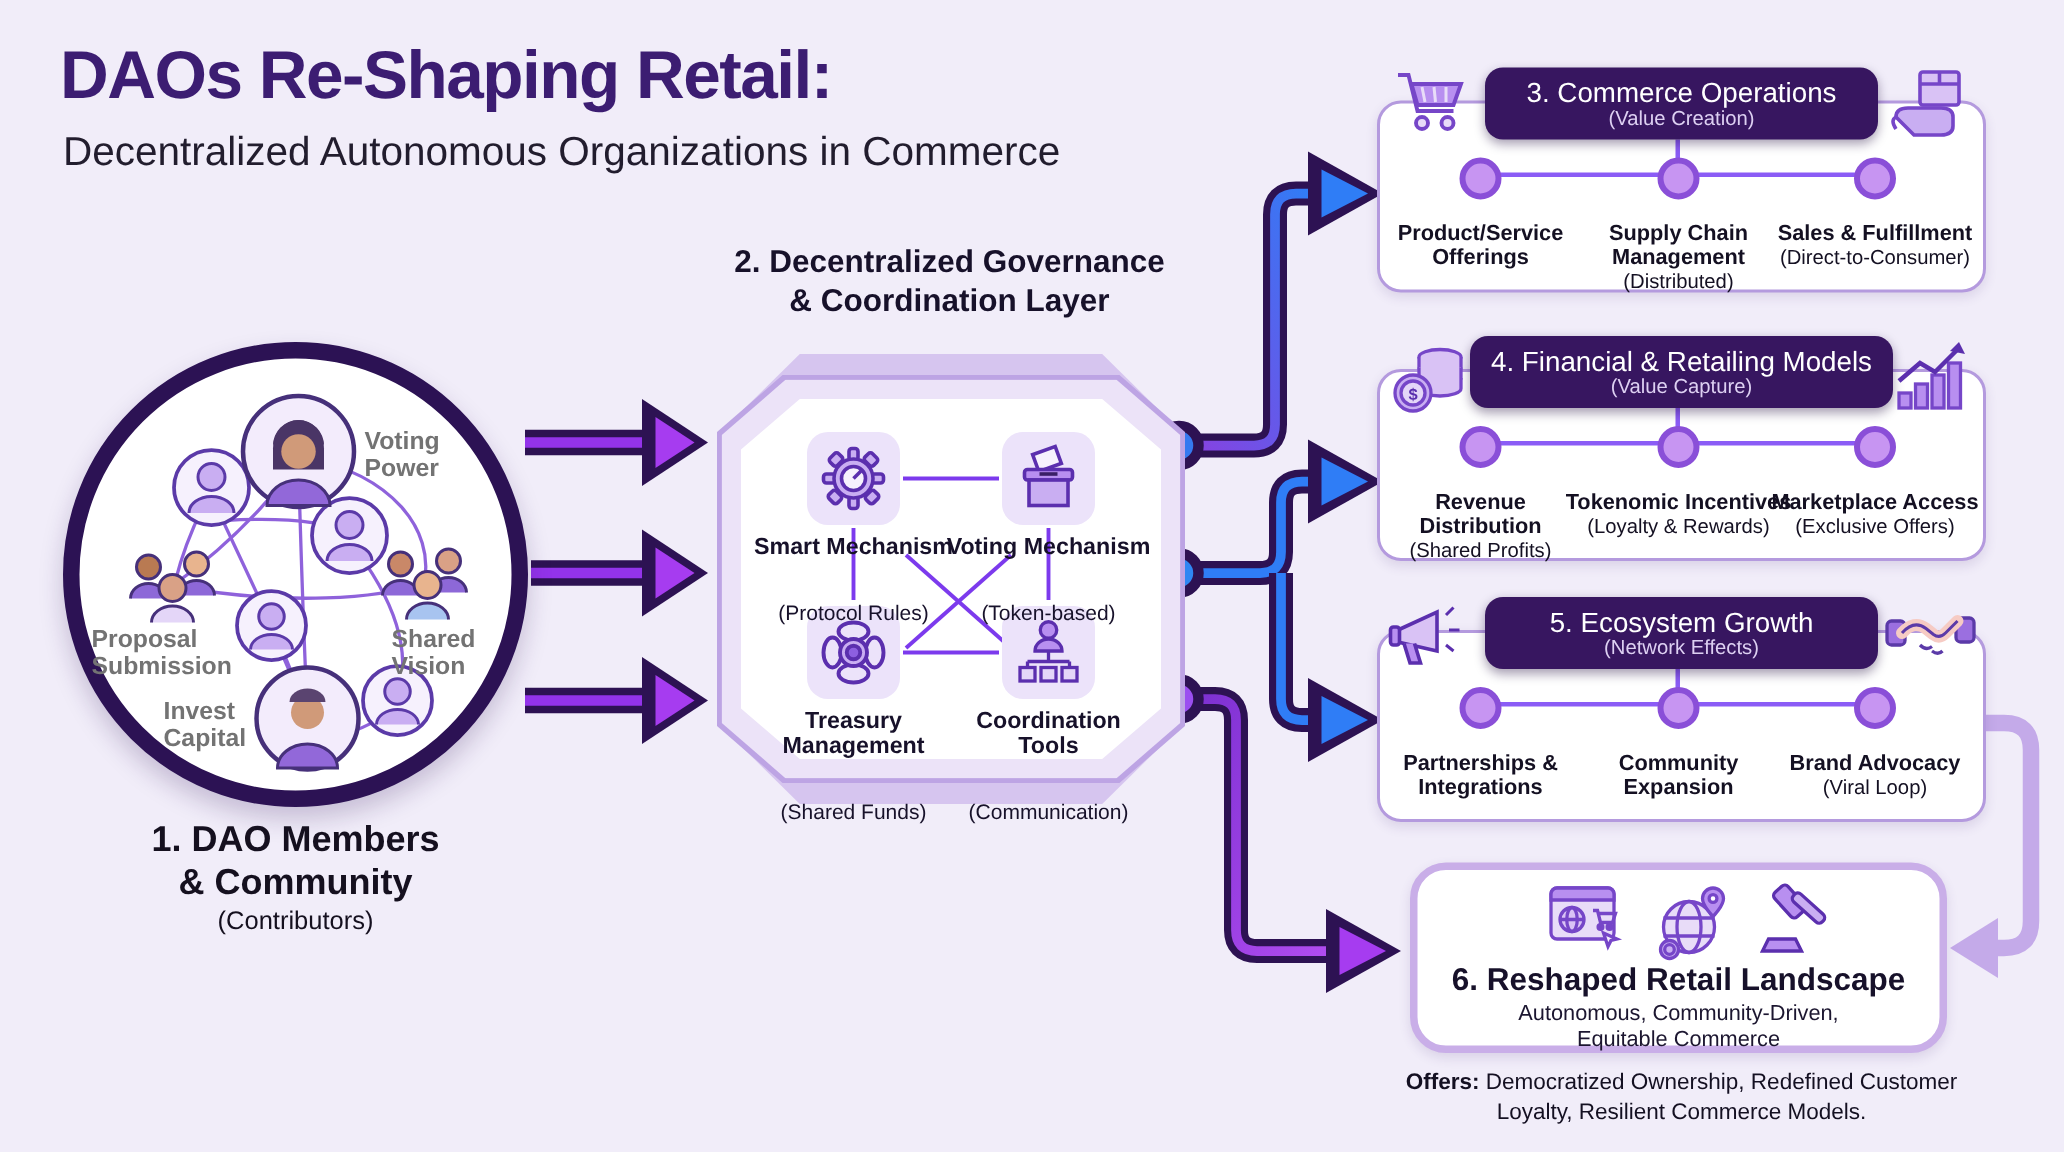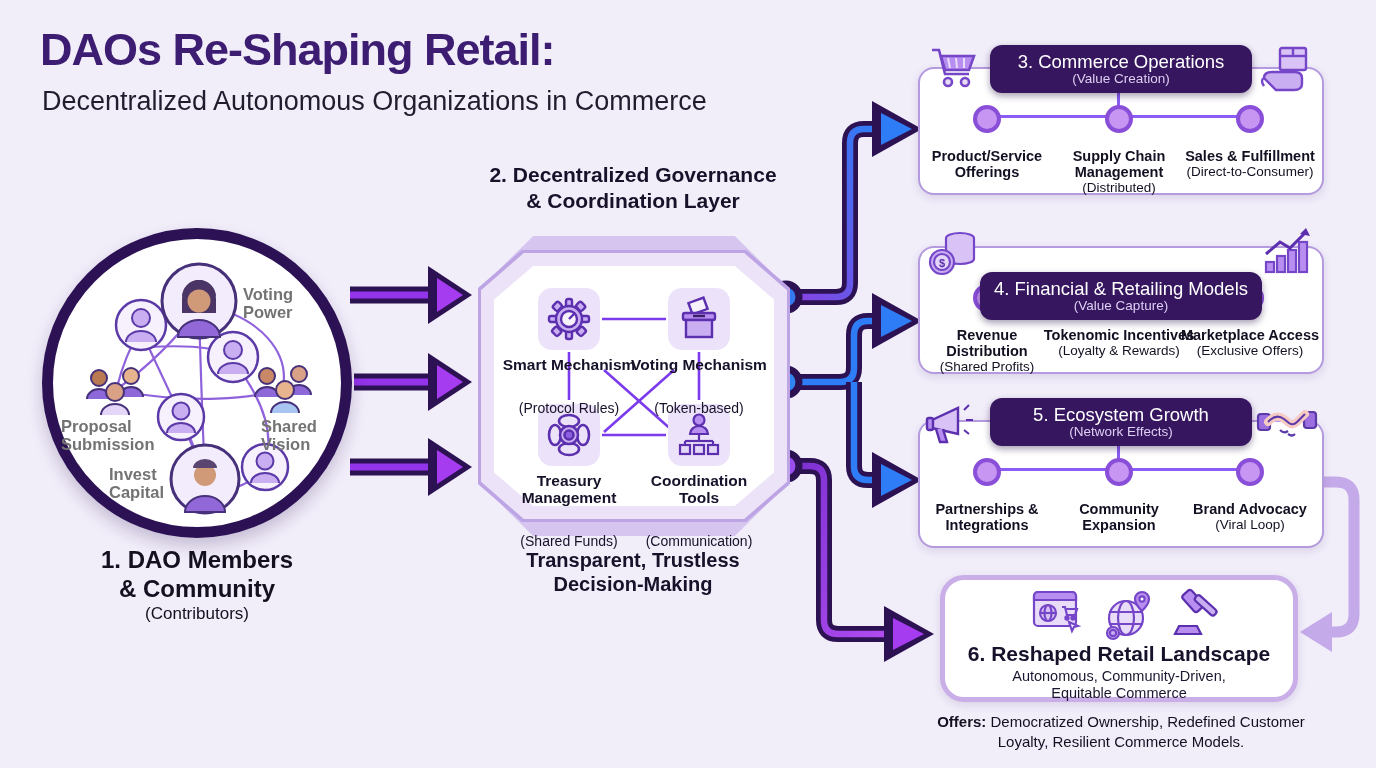--- a/index.html
+++ b/index.html
@@ -321,24 +321,20 @@
     <div class="g-label" style="left:26px;top:236px;width:130px;">
       <span>Treasury Management</span>
       <span class="sub">(Shared Funds)</span>
     </div>
     <div class="g-label" style="left:151px;top:236px;">
       <span>Coordination Tools</span>
       <span class="sub">(Communication)</span>
     </div>
   </div>
 
-  <div class="abs gov-caption">
-    <span>Transparent, Trustless</span>
-    <span>Decision-Making</span>
-  </div>
 
   <div class="card" style="top:67px;">
     <div class="card-header">
       <span class="t">3. Commerce Operations</span>
       <span class="s">(Value Creation)</span>
     </div>
     <div class="vconn"></div>
     <div class="nodeline"></div>
     <div class="node" style="left:53px;"></div>
     <div class="node" style="left:185px;"></div>
@@ -378,21 +374,21 @@
         <rect x="22" y="4" width="26" height="22" rx="2" fill="#d9c2f5"></rect>
         <line x1="22" y1="12" x2="48" y2="12"></line>
           <line x1="35" y1="4" x2="35" y2="12"></line>
         <path d="M6,34 q0,-6 8,-6 h22 q8,0 8,6 v6 q0,6 -8,6 H18 Z" fill="#c9aef2"></path>
         <path d="M6,34 q-4,2 0,8" fill="none"></path>
       </g>
     </svg>
   </div>
 
   <div class="card" style="top:246px;">
-    <div class="card-header" style="width:282px;left:60px;margin-top:48px;">
+    <div class="card-header" style="width:282px;left:60px;">
       <span class="t">4. Financial &amp; Retailing Models</span>
       <span class="s">(Value Capture)</span>
     </div>
     <div class="vconn"></div>
     <div class="nodeline"></div>
     <div class="node" style="left:53px;"></div>
     <div class="node" style="left:185px;"></div>
     <div class="node" style="left:316px;"></div>
     <div class="n-label" style="left:-3px;width:140px;">
       <span>Revenue Distribution</span>

